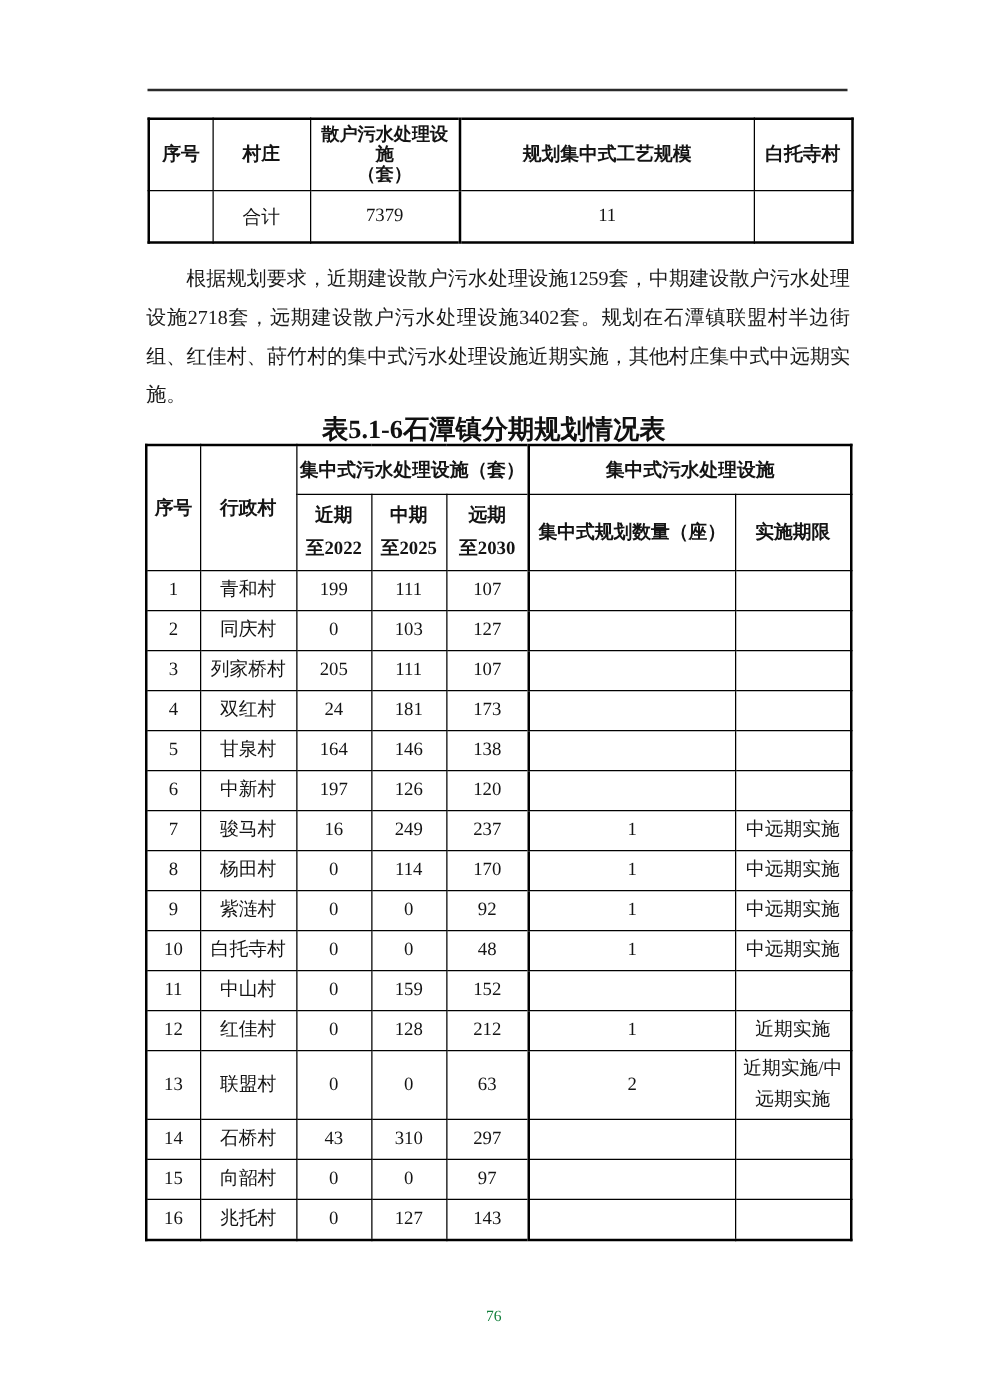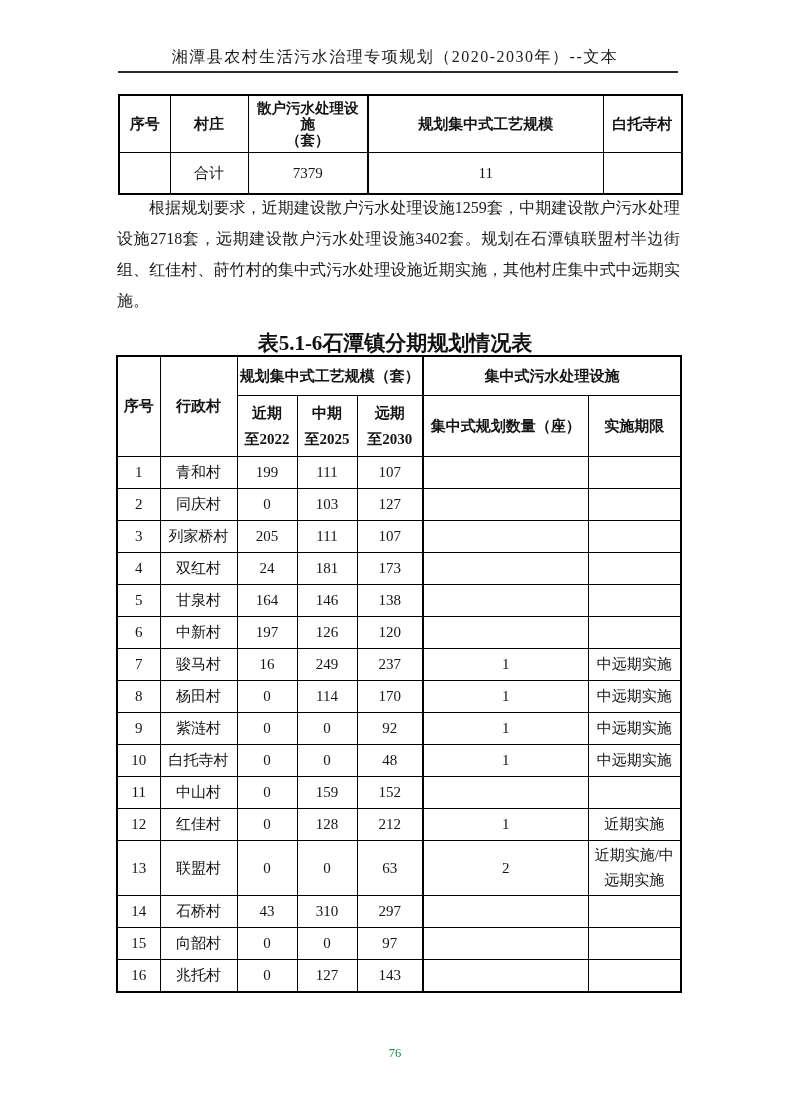--- a/index.html
+++ b/index.html
@@ -32,21 +32,21 @@
   .thl{border-left-width:2px;margin-left:40px;}
 
   
   .t1{left:118px;top:94px;width:563px;}
   .t1 th{height:52px;line-height:16px;}
   .t1 td{height:36px;}
   .t1 .fit{font-size:14.5px;}
 
   
   .body-text{
-    position:absolute;left:117px;top:192px;width:563px;margin:0;
+    position:absolute;left:117px;top:208px;width:563px;margin:0;
     font-size:16px;line-height:31px;text-align:justify;text-indent:32px;
     color:#1a1a1a;
   }
 
   
   .caption{
     position:absolute;top:329px;left:0;width:100%;
     text-align:center;font-weight:bold;font-size:21px;color:#111;
   }
 
@@ -61,21 +61,20 @@
   .page-number{
     position:absolute;top:1046px;left:0;width:100%;
     text-align:center;font-size:12.5px;color:#15803d;
   }
 </style>
 </head>
 <body>
 
 <div class="page">
 
-  <div class="header-title">湘潭县农村生活污水治理专项规划（2020-2030年）--文本</div>
   <div class="header-rule"></div>
 
   <table class="t1">
     <colgroup>
       <col style="width:51px">
         <col style="width:78px">
         <col style="width:120px">
       <col style="width:235px">
         <col style="width:79px">
     </colgroup>
@@ -111,21 +110,21 @@
         <col style="width:60px">
       <col style="width:60px">
         <col style="width:66px">
         <col style="width:165px">
       <col style="width:93px">
     </colgroup>
     <thead>
       <tr class="hr1">
         <th rowspan="2">序号</th>
         <th rowspan="2">行政村</th>
-        <th colspan="3">规划集中式工艺规模（套）</th>
+        <th colspan="3">集中式污水处理设施（套）</th>
         <th colspan="2" class="thl">集中式污水处理设施</th>
       </tr>
       <tr class="hr2">
         <th class="pre">近期
 至2022</th>
         <th class="pre">中期
 至2025</th>
         <th class="pre">远期
 至2030</th>
         <th class="thl">集中式规划数量（座）</th>

